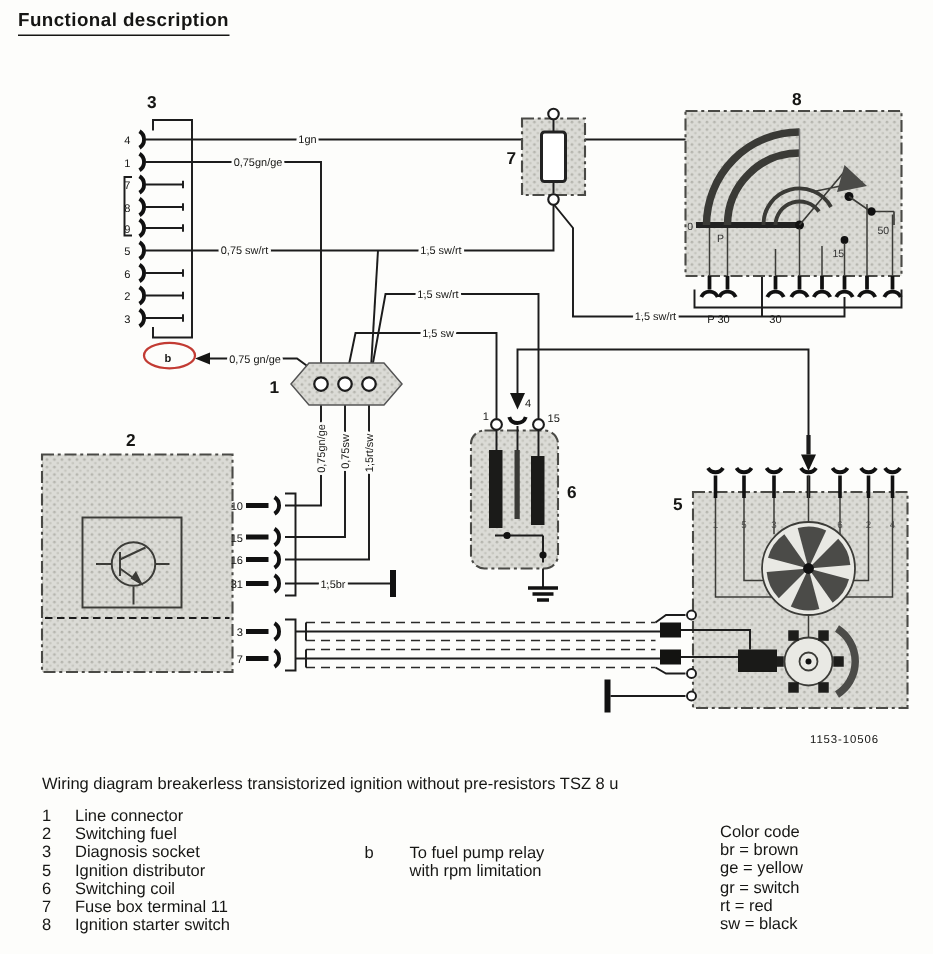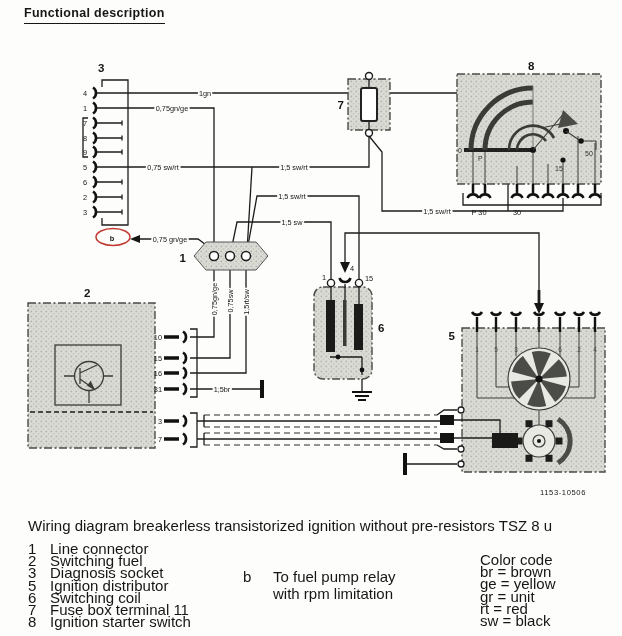--- a/index.html
+++ b/index.html
@@ -1,32 +1,32 @@
 <!DOCTYPE html>
 <html><head>
 <meta charset="utf-8">
 <style>
   html,body{margin:0;padding:0;background:#ffffff;}
   .page{position:relative;width:622px;height:636px;background:#fdfdfb;font-family:"Liberation Sans",sans-serif;color:#161614;overflow:hidden;}
-  .heading{position:absolute;left:24px;top:6px;font-size:12.5px;font-weight:bold;letter-spacing:.3px;padding-bottom:3px;border-bottom:1.6px solid #161614;}
+  .heading{position:absolute;left:12px;top:6px;font-size:12.5px;font-weight:bold;letter-spacing:.3px;padding-bottom:3px;border-bottom:1.6px solid #161614;}
   svg{position:absolute;left:0;top:0;}
   svg text{font-family:"Liberation Sans",sans-serif;fill:#161614;}
   .wl{font-size:7.3px;paint-order:stroke fill;stroke:#fdfdfb;stroke-width:3.5px;}
   .pn{font-size:7.4px;}
   .cn{font-size:11.5px;font-weight:bold;}
   .tiny{font-size:6.5px;fill:#555;}
   .sw8{font-size:7px;fill:#333;}
   .ref{font-size:7.6px;letter-spacing:.6px;}
   .wire{stroke:#1c1c1c;stroke-width:1.3;fill:none;}
   .wireT{stroke:#1c1c1c;stroke-width:2.8;fill:none;}
   .shield{stroke:#2a2a28;stroke-width:1;fill:none;stroke-dasharray:6 4;}
   .boxh{fill:url(#hx);stroke:#4a4a46;stroke-width:1.4;stroke-dasharray:8 2.5 2 2.5;}
   .pin{stroke:#111;stroke-width:2.6;fill:none;}
   .mech{stroke:#3c3c38;fill:none;}
-  .caption{position:absolute;left:28px;top:512px;width:590px;font-size:15px;}
+  .caption{position:absolute;left:28px;top:512px;width:590px;font-size:11px;}
   .cap-title{margin:5px 0 9px 0;}
   .cols{position:relative;}
   .lg-row{display:flex;line-height:12.2px;}
   .lg-num{width:22px;flex:none;}
   .legend{width:220px;}
   .noteb{position:absolute;left:215px;top:25px;display:flex;}
   .noteb .lg-num{width:30px;}
   .colorcode{position:absolute;left:452px;top:11px;line-height:12.2px;}
   .it{}
 </style>
@@ -330,19 +330,19 @@
         <span class="lg-num">b</span>
         <span>
           <div>To fuel pump relay</div>
           <div>with rpm limitation</div>
         </span>
       </div>
       <div class="colorcode">
         <div>Color code</div>
         <div>br = brown</div>
         <div>ge = yellow</div>
-        <div>gr = unit</div>
+        <div>gr = switch</div>
         <div class="it">rt = red</div>
         <div>sw = black</div>
       </div>
     </div>
   </div>
 </div>
 
 </body></html>

